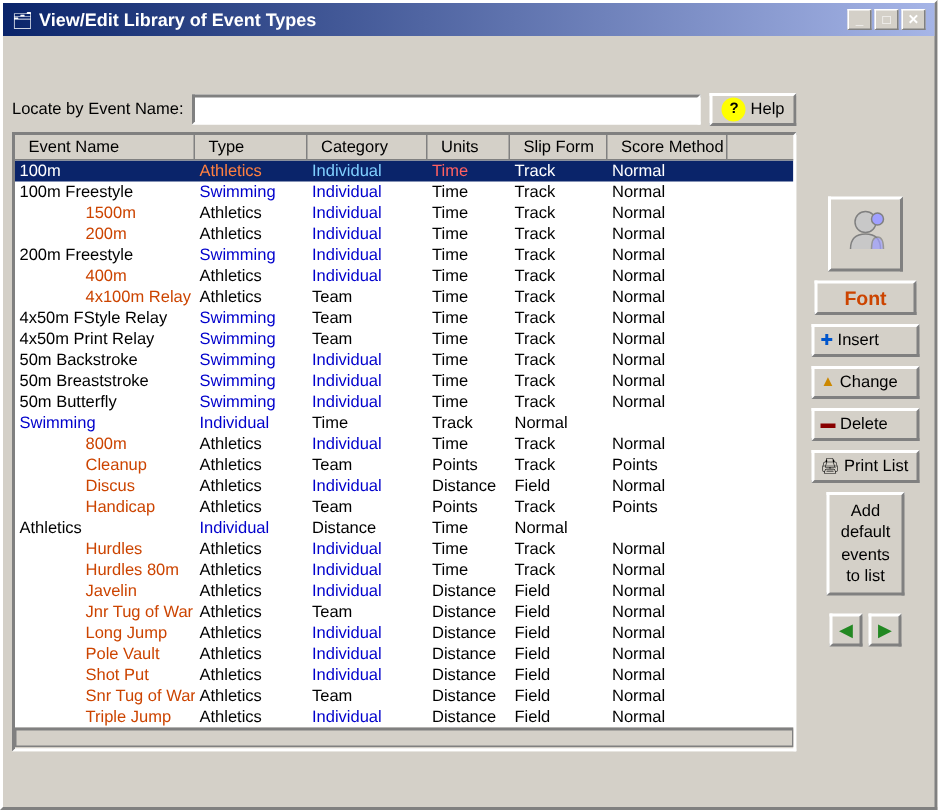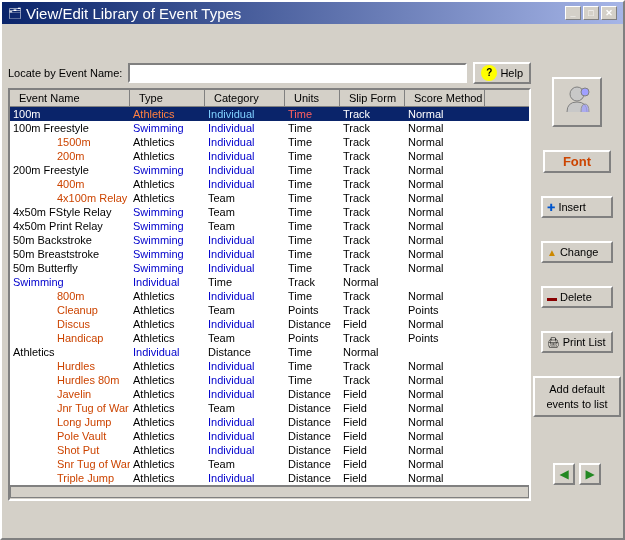--- a/index.html
+++ b/index.html
@@ -30,22 +30,22 @@
       justify-content: space-between;
       height: 22px;
       flex-shrink: 0;
     }
     .title-bar-left {
       display: flex;
       align-items: center;
       gap: 4px;
     }
     .title-text {
-      font-size: 15px;
-      font-weight: normal;
+      font-size: 12px;
+      font-weight: bold;
     }
     .title-buttons {
       display: flex;
       gap: 2px;
     }
     .title-btn {
       width: 16px;
       height: 14px;
       background: #d4d0c8;
       border: 1px solid;
@@ -183,21 +183,21 @@
       height: 12px;
       background: #d4d0c8;
       border: 1px solid #808080;
       display: flex;
       align-items: center;
     }
     .right-panel {
       width: 80px;
       display: flex;
       flex-direction: column;
-      gap: 23px;
+      gap: 6px;
       align-items: center;
       flex-shrink: 0;
     }
     .nav-icon {
       width: 50px;
       height: 50px;
       background: #d4d0c8;
       border: 2px solid;
       border-color: #ffffff #808080 #808080 #ffffff;
       display: flex;
@@ -249,21 +249,21 @@
       align-items: center;
       gap: 3px;
     }
     .add-default-btn {
       background: #d4d0c8;
       border: 2px solid;
       border-color: #ffffff #808080 #808080 #ffffff;
       padding: 4px 6px;
       font-size: 11px;
       cursor: pointer;
-      width: 88px;
+      width: 52px;
       text-align: center;
       line-height: 1.3;
     }
     .bottom-arrows {
       display: flex;
       flex-direction: row;
       gap: 4px;
       margin-top: auto;
     }
     .arrow-btn {

